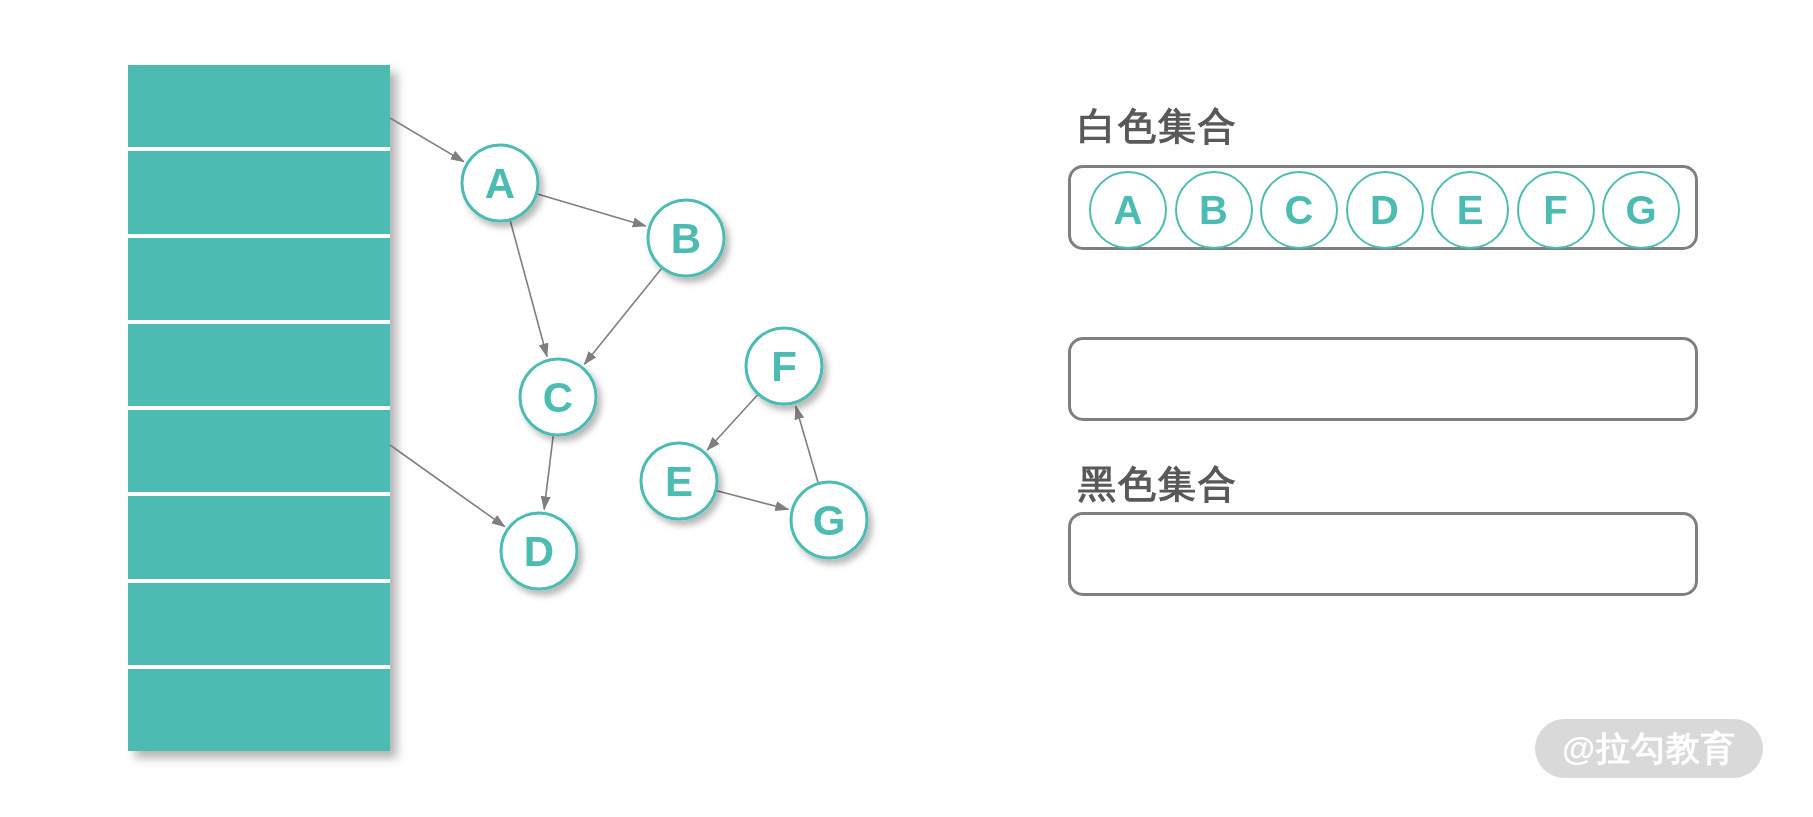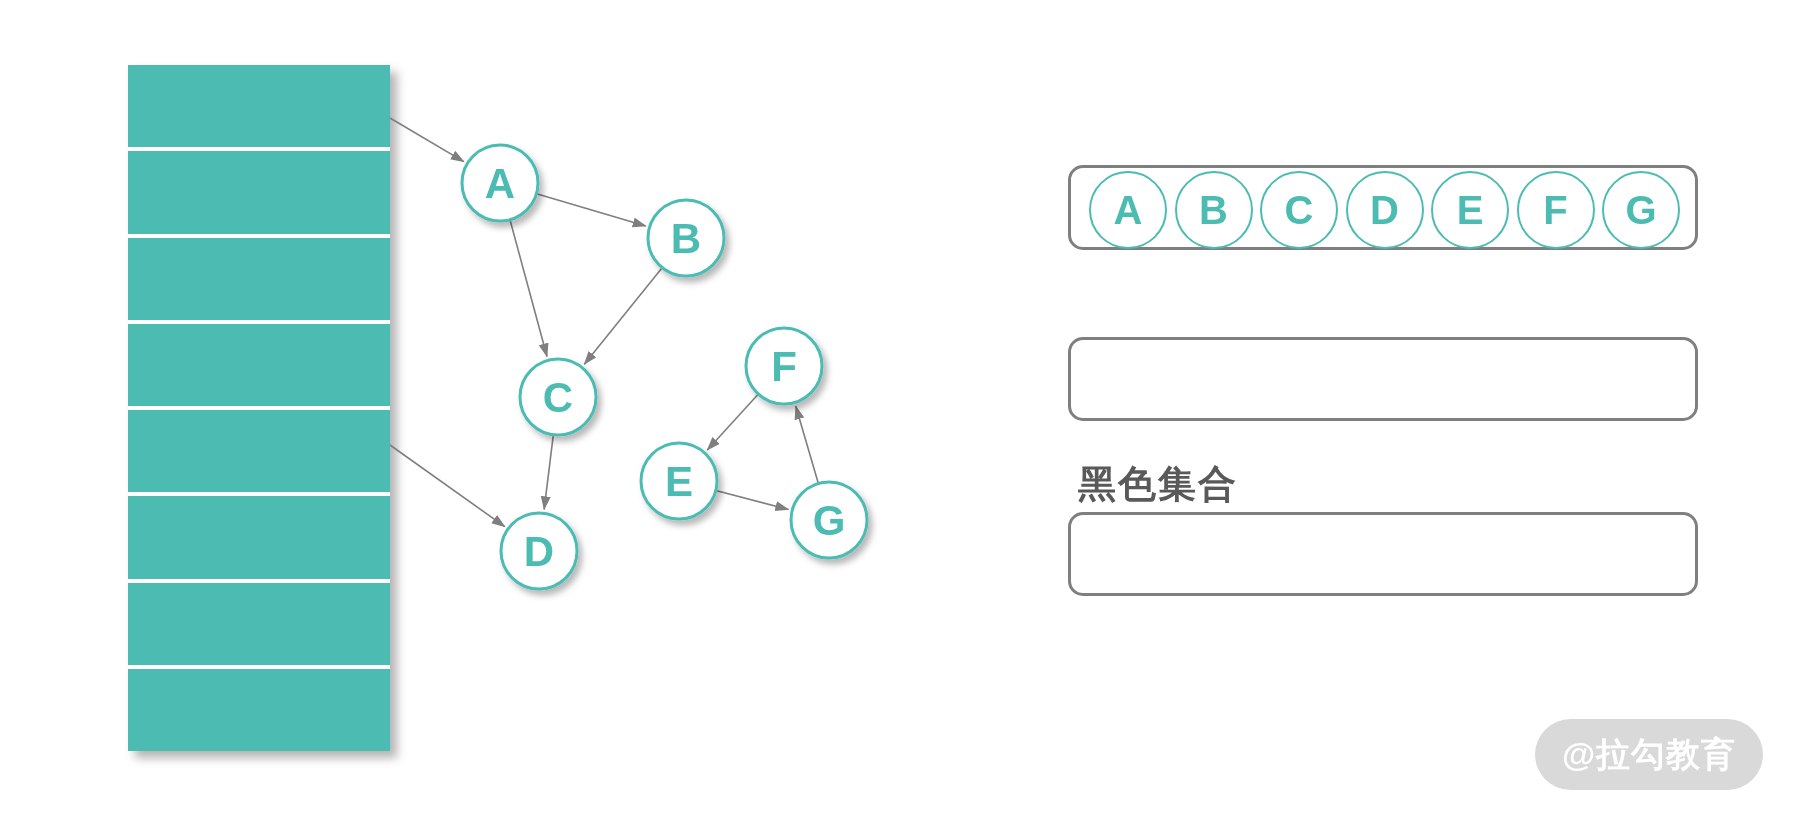--- a/index.html
+++ b/index.html
@@ -85,21 +85,21 @@
     font-weight: 600;
     background: #ffffff;
   }
 
   
   #watermark {
     position: absolute;
     left: 1535px;
     top: 719px;
     width: 228px;
-    height: 71px;
+    height: 59px;
     border-radius: 36px;
     background: #D9D9D9;
     color: #ffffff;
     font-size: 34px;
     font-weight: 600;
     display: flex;
     align-items: center;
     justify-content: center;
     letter-spacing: 1px;
   }
@@ -161,20 +161,21 @@
       <g>
         <circle cx="784" cy="366" r="38" fill="#FFFFFF" stroke="#4CBCB3" stroke-width="3" filter="url(#nodeShadow)"></circle>
         <text x="784" y="366" text-anchor="middle" dy="0.36em" fill="#4CBCB3" font-size="42" font-weight="600" font-family="&quot;Liberation Sans&quot;, sans-serif">F</text>
       </g>
       <g>
         <circle cx="829" cy="520" r="38" fill="#FFFFFF" stroke="#4CBCB3" stroke-width="3" filter="url(#nodeShadow)"></circle>
         <text x="829" y="520" text-anchor="middle" dy="0.36em" fill="#4CBCB3" font-size="42" font-weight="600" font-family="&quot;Liberation Sans&quot;, sans-serif">G</text>
       </g>
     </svg>
 
+  <div id="white-label" class="set-label">白色集合</div>
   <div id="white-box" class="set-box">
       <div class="member-circle" style="left: 18px;">A</div>
       <div class="member-circle" style="left: 103.5px;">B</div>
       <div class="member-circle" style="left: 189px;">C</div>
       <div class="member-circle" style="left: 274.5px;">D</div>
       <div class="member-circle" style="left: 360px;">E</div>
       <div class="member-circle" style="left: 445.5px;">F</div>
       <div class="member-circle" style="left: 531px;">G</div>
     </div>
 

